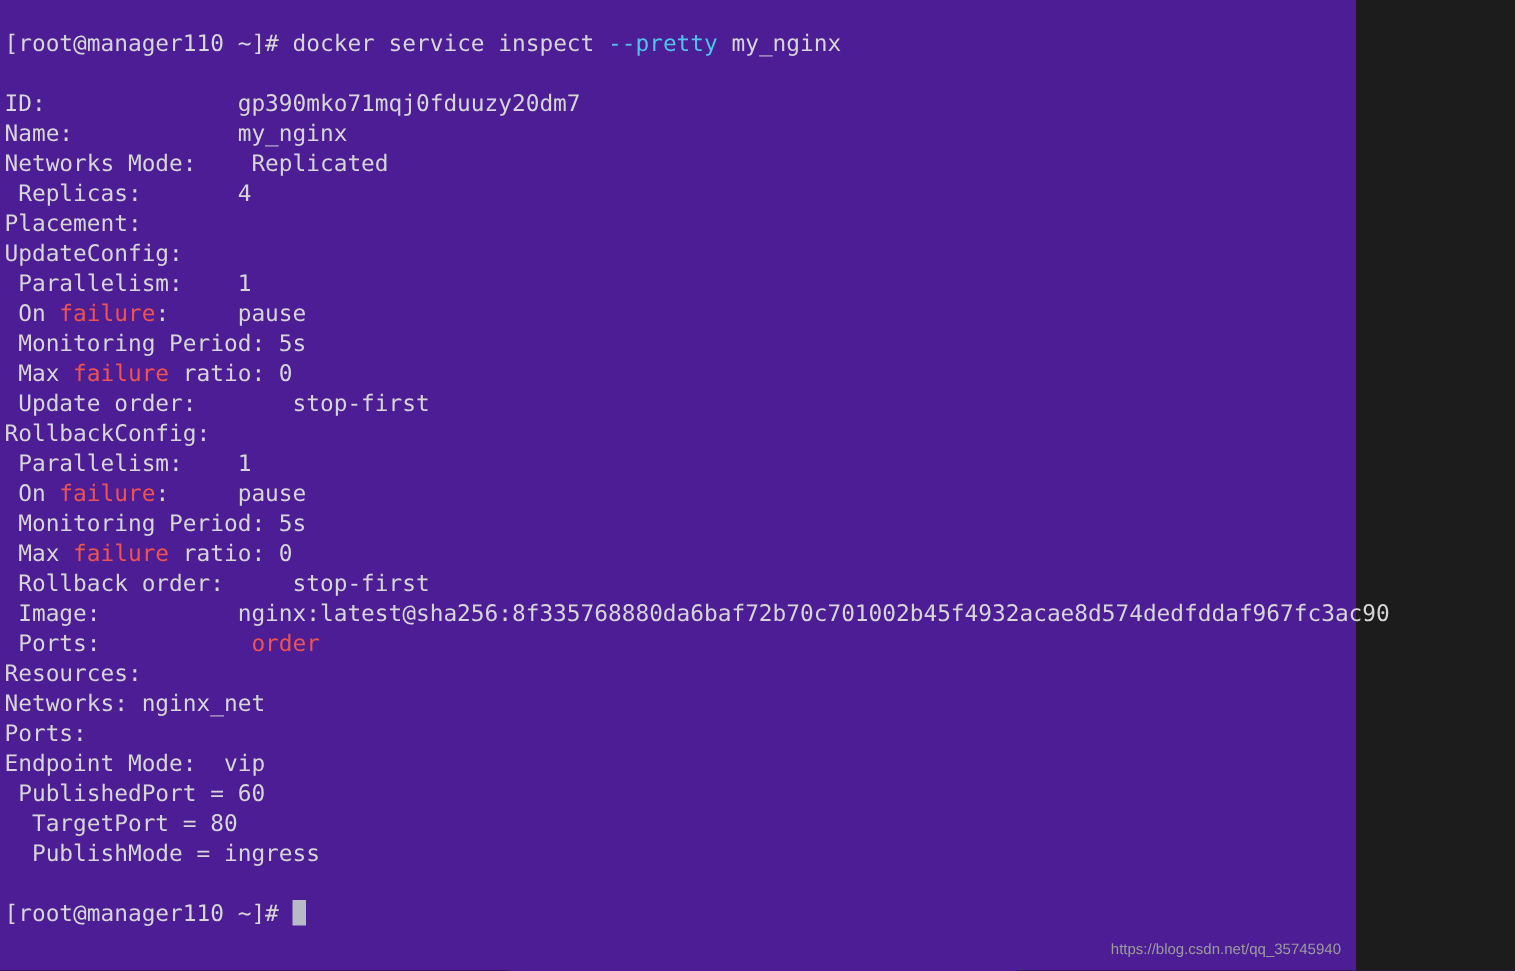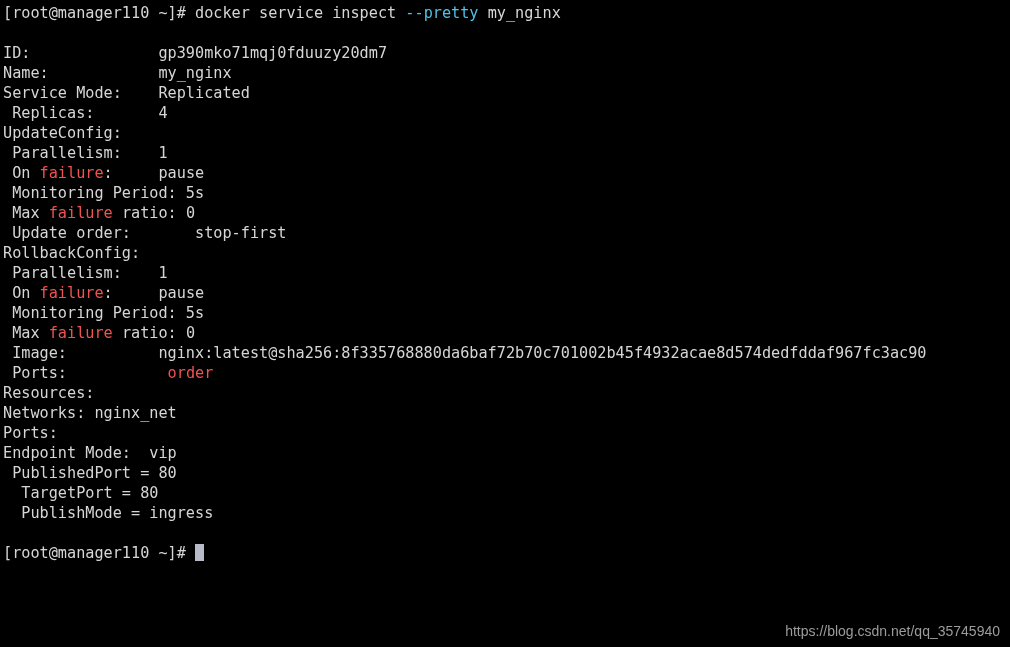--- a/index.html
+++ b/index.html
@@ -8,25 +8,25 @@
     background: #1c1c1c;
   }
   body {
     width: 1010px;
     height: 647px;
     overflow: hidden;
     font-family: "DejaVu Sans Mono", monospace;
   }
   #terminal {
     position: relative;
-    width: 1010px;
+    width: 904px;
     height: 647px;
-    background: #000000;
+    background: #4c1d95;
     box-sizing: border-box;
-    padding: 3px 0 0 3px;
+    padding: 19px 0 0 3px;
   }
   .line {
     height: 20px;
     line-height: 20px;
     font-size: 15.2px;
     white-space: pre;
     color: #d6d6d6;
     letter-spacing: 0px;
     font-family: "DejaVu Sans Mono", monospace;
   }
@@ -40,57 +40,59 @@
     width: 9.3px;
     height: 17px;
     background: #b8bac8;
     vertical-align: -3px;
   }
   #watermark {
     position: absolute;
     right: 10px;
     bottom: 8px;
     font-family: "Liberation Sans", sans-serif;
-    font-size: 14px;
+    font-size: 10px;
     color: #9c9c9c;
     white-space: pre;
   }
 </style>
 </head>
 <body>
 
 <div id="terminal">
 
   <div class="line"><span class="seg c-default">[root@manager110 ~]# </span><span class="seg c-default">docker service inspect </span><span class="seg c-cyan">--pretty</span><span class="seg c-default"> my_nginx</span></div>
 
   <div class="blank"></div>
 
   <div id="output">
       <div class="line"><span class="seg c-default">ID:              gp390mko71mqj0fduuzy20dm7</span></div>
       <div class="line"><span class="seg c-default">Name:            my_nginx</span></div>
-      <div class="line"><span class="seg c-default">Service Mode:    Replicated</span></div>
+      <div class="line"><span class="seg c-default">Networks Mode:    Replicated</span></div>
       <div class="line"><span class="seg c-default"> Replicas:       4</span></div>
+      <div class="line"><span class="seg c-default">Placement:</span></div>
       <div class="line"><span class="seg c-default">UpdateConfig:</span></div>
       <div class="line"><span class="seg c-default"> Parallelism:    1</span></div>
       <div class="line"><span class="seg c-default"> On </span><span class="seg c-red">failure</span><span class="seg c-default">:     pause</span></div>
       <div class="line"><span class="seg c-default"> Monitoring Period: 5s</span></div>
       <div class="line"><span class="seg c-default"> Max </span><span class="seg c-red">failure</span><span class="seg c-default"> ratio: 0</span></div>
       <div class="line"><span class="seg c-default"> Update order:       stop-first</span></div>
       <div class="line"><span class="seg c-default">RollbackConfig:</span></div>
       <div class="line"><span class="seg c-default"> Parallelism:    1</span></div>
       <div class="line"><span class="seg c-default"> On </span><span class="seg c-red">failure</span><span class="seg c-default">:     pause</span></div>
       <div class="line"><span class="seg c-default"> Monitoring Period: 5s</span></div>
       <div class="line"><span class="seg c-default"> Max </span><span class="seg c-red">failure</span><span class="seg c-default"> ratio: 0</span></div>
+      <div class="line"><span class="seg c-default"> Rollback order:     stop-first</span></div>
       <div class="line"><span class="seg c-default"> Image:          nginx:latest@sha256:8f335768880da6baf72b70c701002b45f4932acae8d574dedfddaf967fc3ac90</span></div>
       <div class="line"><span class="seg c-default"> Ports:           </span><span class="seg c-red">order</span><span class="seg c-default"></span></div>
       <div class="line"><span class="seg c-default">Resources:</span></div>
       <div class="line"><span class="seg c-default">Networks: nginx_net</span></div>
       <div class="line"><span class="seg c-default">Ports:</span></div>
       <div class="line"><span class="seg c-default">Endpoint Mode:  vip</span></div>
-      <div class="line"><span class="seg c-default"> PublishedPort = 80</span></div>
+      <div class="line"><span class="seg c-default"> PublishedPort = 60</span></div>
       <div class="line"><span class="seg c-default">  TargetPort = 80</span></div>
       <div class="line"><span class="seg c-default">  PublishMode = ingress</span></div>
     </div>
 
   <div class="blank"></div>
 
   <div class="line"><span class="seg c-default">[root@manager110 ~]# </span><span class="cursor"></span></div>
 
   <div id="watermark">https://blog.csdn.net/qq_35745940</div>
 

